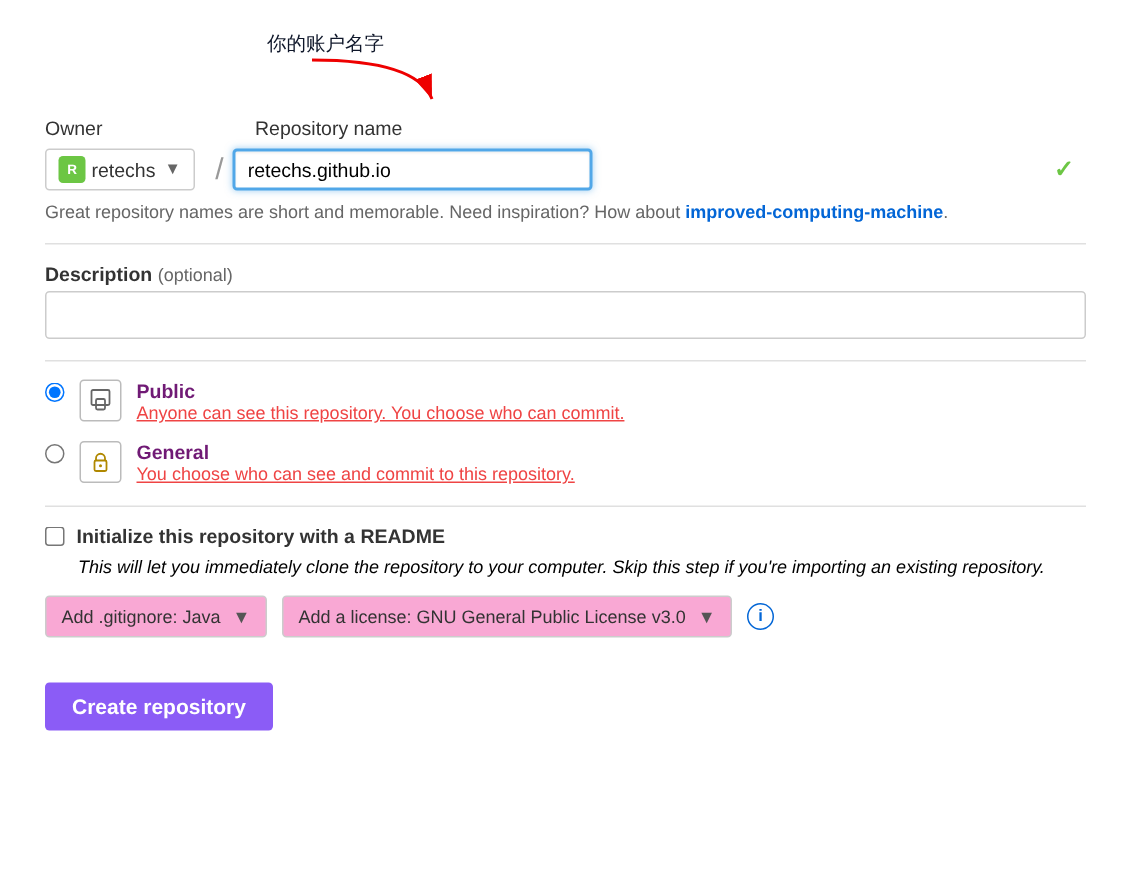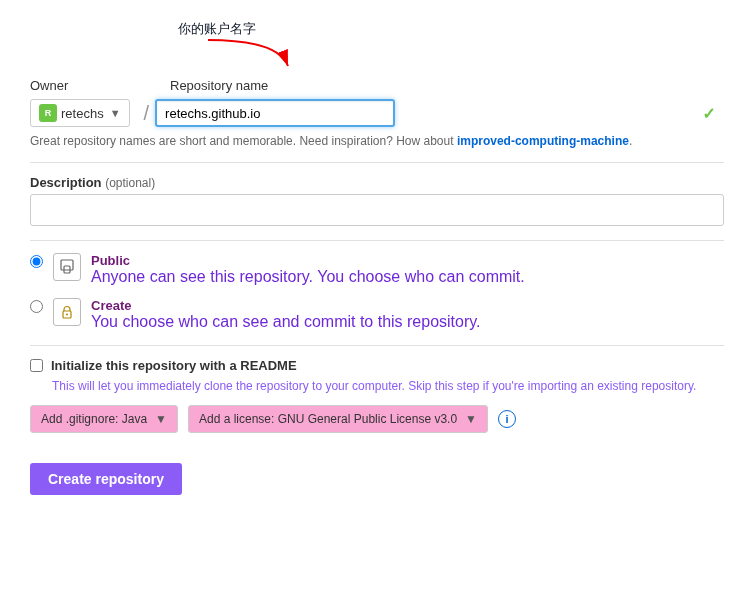--- a/index.html
+++ b/index.html
@@ -175,22 +175,23 @@
       flex-direction: column;
     }
 
     .radio-title {
       font-size: 13px;
       font-weight: bold;
       color: #701a75;
     }
 
     .radio-desc {
-      font-size: 16px;
-      color: #6d28d9;
+      font-size: 12px;
+      color: #ef4444;
+      text-decoration: underline;
     }
 
     .init-section {
       margin-bottom: 16px;
     }
 
     .init-checkbox-row {
       display: flex;
       align-items: center;
       gap: 8px;
@@ -198,23 +199,24 @@
     }
 
     .init-label {
       font-size: 13px;
       font-weight: bold;
       color: #333;
     }
 
     .init-desc {
       font-size: 12px;
-      color: #8b5cf6;
+      color: #000000;
       margin-bottom: 12px;
       margin-left: 22px;
+      font-style: italic;
     }
 
     .dropdowns-row {
       display: flex;
       align-items: center;
       gap: 10px;
       margin-left: 0;
     }
 
     .small-dropdown {
@@ -369,21 +371,21 @@
   <div class="radio-option">
     <input type="radio" name="visibility" id="private-radio" style="">
     <div class="radio-icon">
       <svg width="16" height="16" viewBox="0 0 16 16" fill="none">
         <rect x="4" y="7" width="8" height="7" rx="1" stroke="#b08800" stroke-width="1.2" fill="none"></rect>
         <path d="M5 7V5.5a3 3 0 0 1 6 0V7" stroke="#b08800" stroke-width="1.2" fill="none"></path>
         <circle cx="8" cy="10.5" r="1" fill="#b08800"></circle>
       </svg>
     </div>
     <div class="radio-content">
-      <label class="radio-title" for="private-radio">Create</label>
+      <label class="radio-title" for="private-radio">General</label>
       <span class="radio-desc">You choose who can see and commit to this repository.</span>
     </div>
   </div>
 </div>
 
 <hr class="divider">
 
 
 <div class="init-section">
   <div class="init-checkbox-row">

